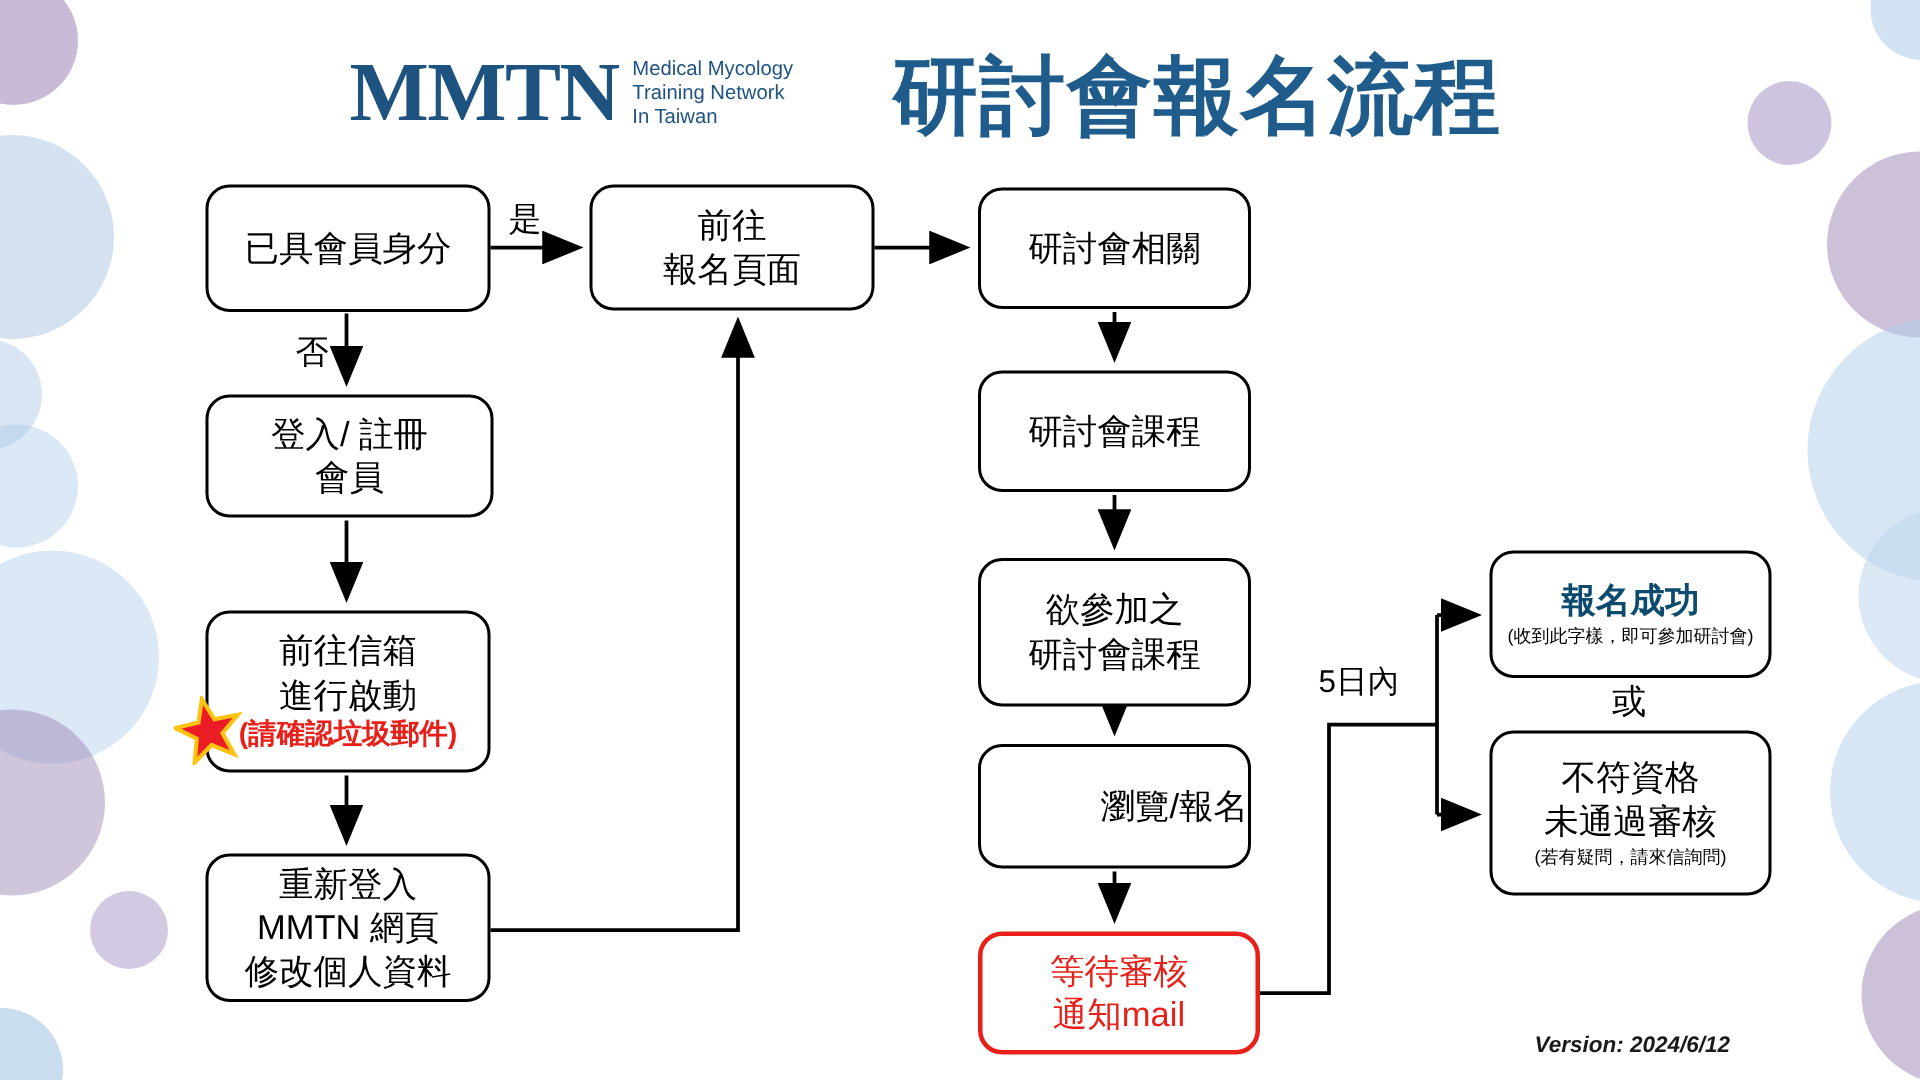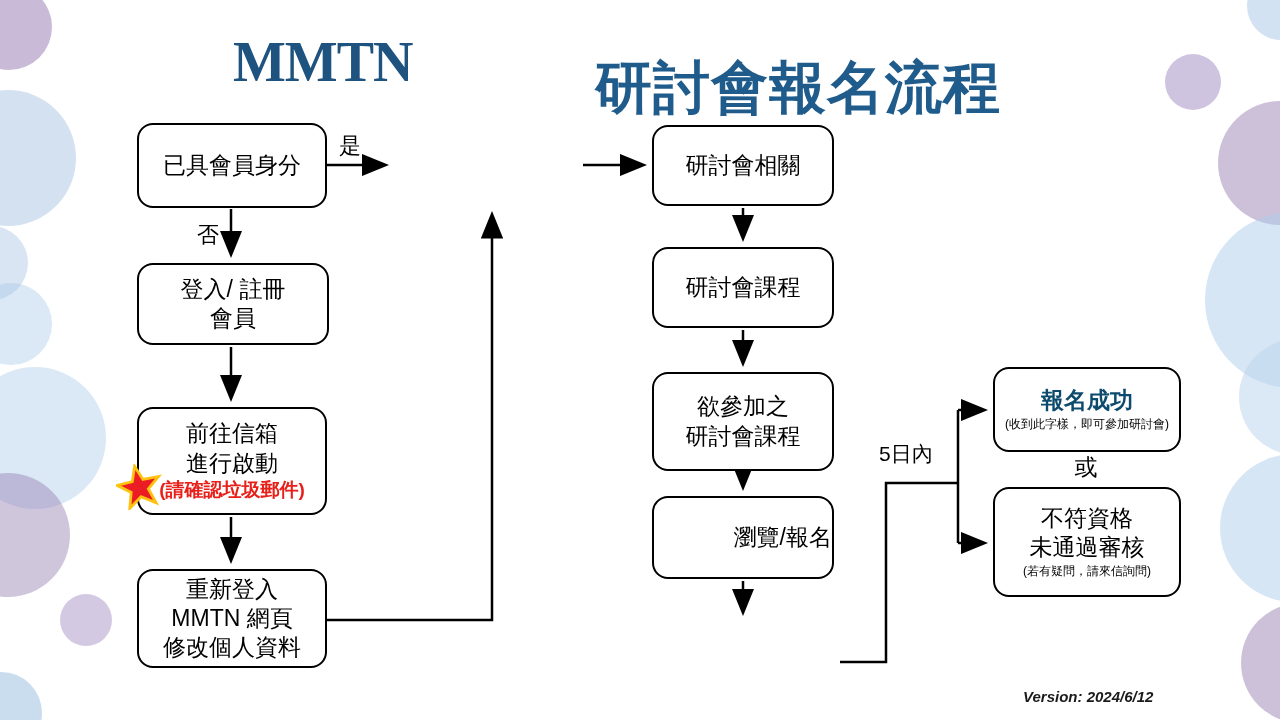--- a/index.html
+++ b/index.html
@@ -21,21 +21,21 @@
   .c-tr4{left:1205px;top:212px;width:176px;height:176px;background:rgba(176,205,234,.50);}
   .c-tr5{left:1239px;top:339px;width:116px;height:116px;background:rgba(190,214,238,.55);}
   .c-tr6{left:1220px;top:454px;width:148px;height:148px;background:rgba(176,205,234,.50);}
   .c-tr7{left:1241px;top:603px;width:120px;height:120px;background:rgba(156,132,182,.50);}
   
   #logo{position:absolute;left:233px;top:34px;display:flex;align-items:center;z-index:2;}
   #logo .acronym{font-family:"Liberation Serif","DejaVu Serif",serif;font-weight:700;
                  font-size:56px;line-height:1;color:#1E5380;letter-spacing:-1px;}
   #logo .tagline{margin-left:9px;font-size:13.5px;line-height:1.2;color:#1E5380;font-weight:400;}
   #page-title{position:absolute;left:595px;top:26px;font-size:57px;font-weight:800;
-              color:#1F5C8C;letter-spacing:1px;z-index:2;white-space:nowrap;margin-top:24px;}
+              color:#1F5C8C;letter-spacing:1px;z-index:2;white-space:nowrap;}
   
   #flow-svg{position:absolute;left:0;top:0;z-index:1;}
   
   .fbox{position:absolute;background:#fff;border:2.5px solid #000;border-radius:16px;
         display:flex;flex-direction:column;align-items:center;justify-content:center;
         font-size:23px;line-height:1.27;color:#000;text-align:center;z-index:2;box-sizing:border-box;}
   .b-member{left:137px;top:123px;width:190px;height:85px;}
   .b-login{left:137px;top:263px;width:192px;height:82px;}
   .b-activate{left:137px;top:407px;width:190px;height:108px;}
   .b-relogin{left:137px;top:569px;width:190px;height:99px;}
@@ -78,20 +78,25 @@
   <div class="circle c-tr1"></div>
   <div class="circle c-tr2"></div>
   <div class="circle c-tr3"></div>
   <div class="circle c-tr4"></div>
   <div class="circle c-tr5"></div>
   <div class="circle c-tr6"></div>
   <div class="circle c-tr7"></div>
 
   <div id="logo">
     <div class="acronym">MMTN</div>
+    <div class="tagline">
+      <div>Medical Mycology</div>
+      <div>Training Network</div>
+      <div>In Taiwan</div>
+    </div>
   </div>
   <div id="page-title">研討會報名流程</div>
 
   <svg id="flow-svg" width="1280" height="720" viewBox="0 0 1280 720">
     <defs>
       <marker id="ah" markerWidth="11" markerHeight="9" refX="9" refY="4.5" orient="auto">
         <path d="M0,0 L11,4.5 L0,9 z" fill="#000"></path>
       </marker>
     </defs>
     <g stroke="#000" stroke-width="2.5" fill="none">
@@ -126,38 +131,46 @@
     <div>進行啟動</div>
     <div class="note-red">(請確認垃圾郵件)</div>
   </div>
 
   <div class="fbox b-relogin">
     <div>重新登入</div>
     <div>MMTN 網頁</div>
     <div>修改個人資料</div>
   </div>
 
+  <div class="fbox b-goto">
+    <div>前往</div>
+    <div>報名頁面</div>
+  </div>
 
   <div class="fbox b-related">
     <div>研討會相關</div>
   </div>
 
   <div class="fbox b-courses">
     <div>研討會課程</div>
   </div>
 
   <div class="fbox b-desired">
     <div>欲參加之</div>
     <div>研討會課程</div>
   </div>
 
   <div class="fbox b-browse">
     <div>瀏覽/報名</div>
   </div>
 
+  <div class="fbox b-wait">
+    <div>等待審核</div>
+    <div>通知mail</div>
+  </div>
 
   <div class="fbox b-success">
     <div class="success-title">報名成功</div>
     <div class="small-note">(收到此字樣，即可參加研討會)</div>
   </div>
 
   <div class="fbox b-rejected">
     <div>不符資格</div>
     <div>未通過審核</div>
     <div class="small-note">(若有疑問，請來信詢問)</div>

